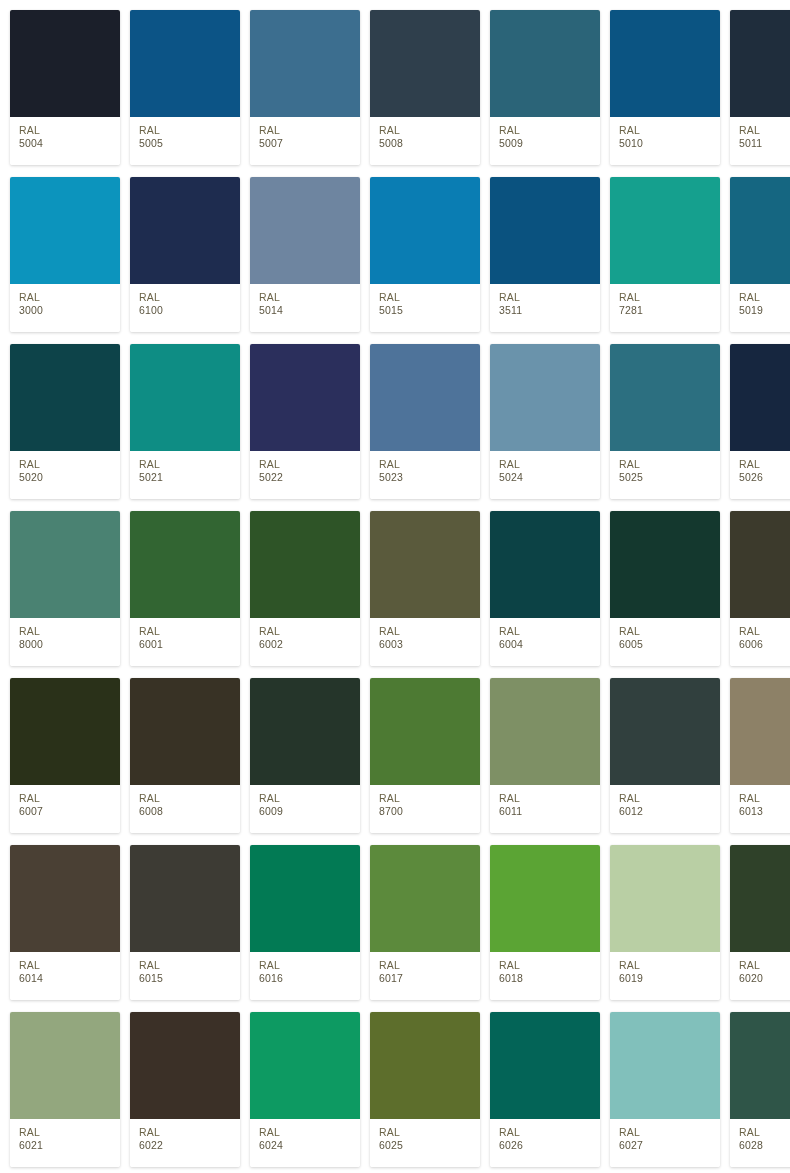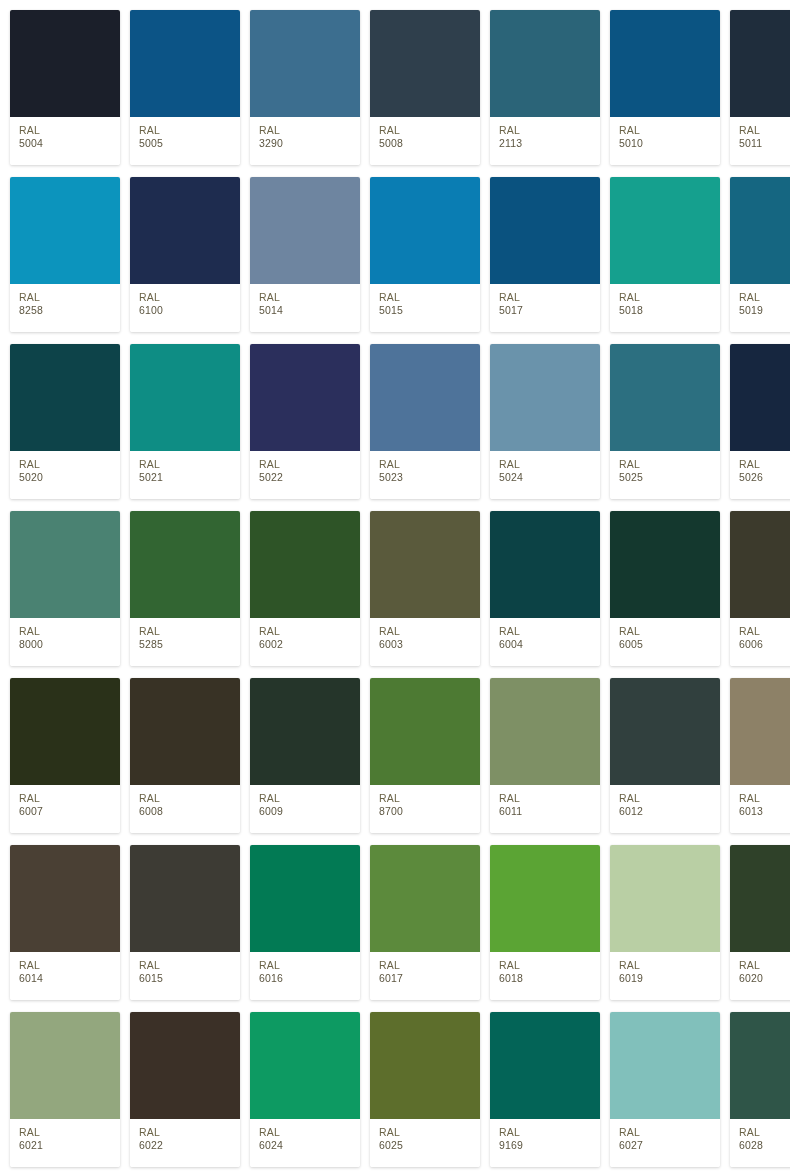--- a/index.html
+++ b/index.html
@@ -80,35 +80,35 @@
         <div class="swatch-color" style="background-color: rgb(12, 84, 134);"></div>
         <div class="swatch-label">
           <span class="brand">RAL</span>
           <span class="code">5005</span>
         </div>
       </div>
       <div class="swatch-card">
         <div class="swatch-color" style="background-color: rgb(60, 110, 143);"></div>
         <div class="swatch-label">
           <span class="brand">RAL</span>
-          <span class="code">3290</span>
+          <span class="code">5007</span>
         </div>
       </div>
       <div class="swatch-card">
         <div class="swatch-color" style="background-color: rgb(47, 63, 76);"></div>
         <div class="swatch-label">
           <span class="brand">RAL</span>
           <span class="code">5008</span>
         </div>
       </div>
       <div class="swatch-card">
         <div class="swatch-color" style="background-color: rgb(43, 100, 120);"></div>
         <div class="swatch-label">
           <span class="brand">RAL</span>
-          <span class="code">2113</span>
+          <span class="code">5009</span>
         </div>
       </div>
       <div class="swatch-card">
         <div class="swatch-color" style="background-color: rgb(11, 84, 130);"></div>
         <div class="swatch-label">
           <span class="brand">RAL</span>
           <span class="code">5010</span>
         </div>
       </div>
       <div class="swatch-card">
@@ -117,21 +117,21 @@
           <span class="brand">RAL</span>
           <span class="code">5011</span>
         </div>
       </div>
     </div>
     <div class="row">
       <div class="swatch-card">
         <div class="swatch-color" style="background-color: rgb(12, 148, 189);"></div>
         <div class="swatch-label">
           <span class="brand">RAL</span>
-          <span class="code">8258</span>
+          <span class="code">3000</span>
         </div>
       </div>
       <div class="swatch-card">
         <div class="swatch-color" style="background-color: rgb(30, 44, 79);"></div>
         <div class="swatch-label">
           <span class="brand">RAL</span>
           <span class="code">6100</span>
         </div>
       </div>
       <div class="swatch-card">
@@ -145,28 +145,28 @@
         <div class="swatch-color" style="background-color: rgb(10, 125, 179);"></div>
         <div class="swatch-label">
           <span class="brand">RAL</span>
           <span class="code">5015</span>
         </div>
       </div>
       <div class="swatch-card">
         <div class="swatch-color" style="background-color: rgb(10, 82, 127);"></div>
         <div class="swatch-label">
           <span class="brand">RAL</span>
-          <span class="code">5017</span>
+          <span class="code">3511</span>
         </div>
       </div>
       <div class="swatch-card">
         <div class="swatch-color" style="background-color: rgb(21, 160, 142);"></div>
         <div class="swatch-label">
           <span class="brand">RAL</span>
-          <span class="code">5018</span>
+          <span class="code">7281</span>
         </div>
       </div>
       <div class="swatch-card">
         <div class="swatch-color" style="background-color: rgb(21, 102, 129);"></div>
         <div class="swatch-label">
           <span class="brand">RAL</span>
           <span class="code">5019</span>
         </div>
       </div>
     </div>
@@ -226,21 +226,21 @@
         <div class="swatch-color" style="background-color: rgb(74, 130, 114);"></div>
         <div class="swatch-label">
           <span class="brand">RAL</span>
           <span class="code">8000</span>
         </div>
       </div>
       <div class="swatch-card">
         <div class="swatch-color" style="background-color: rgb(50, 101, 50);"></div>
         <div class="swatch-label">
           <span class="brand">RAL</span>
-          <span class="code">5285</span>
+          <span class="code">6001</span>
         </div>
       </div>
       <div class="swatch-card">
         <div class="swatch-color" style="background-color: rgb(46, 84, 39);"></div>
         <div class="swatch-label">
           <span class="brand">RAL</span>
           <span class="code">6002</span>
         </div>
       </div>
       <div class="swatch-card">
@@ -400,21 +400,21 @@
         <div class="swatch-color" style="background-color: rgb(93, 110, 44);"></div>
         <div class="swatch-label">
           <span class="brand">RAL</span>
           <span class="code">6025</span>
         </div>
       </div>
       <div class="swatch-card">
         <div class="swatch-color" style="background-color: rgb(3, 100, 87);"></div>
         <div class="swatch-label">
           <span class="brand">RAL</span>
-          <span class="code">9169</span>
+          <span class="code">6026</span>
         </div>
       </div>
       <div class="swatch-card">
         <div class="swatch-color" style="background-color: rgb(129, 192, 187);"></div>
         <div class="swatch-label">
           <span class="brand">RAL</span>
           <span class="code">6027</span>
         </div>
       </div>
       <div class="swatch-card">

